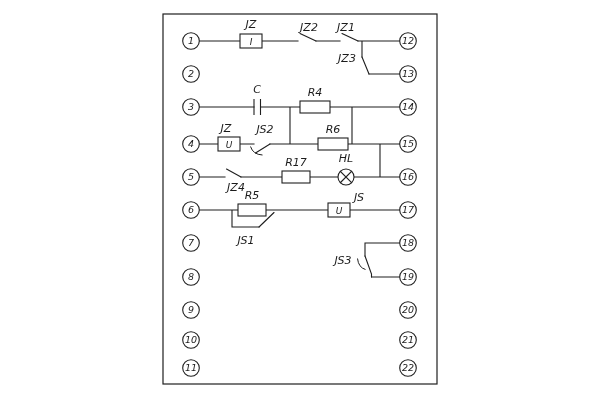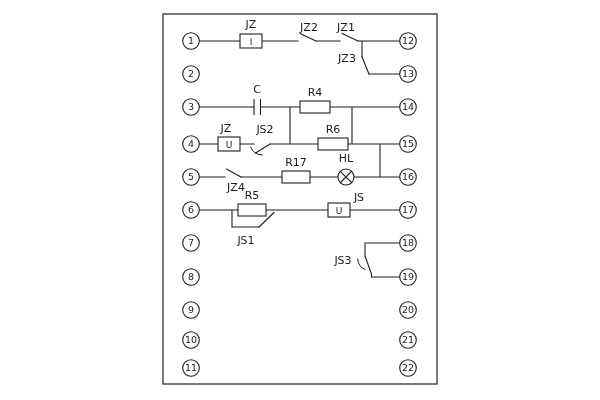--- a/index.html
+++ b/index.html
@@ -1,16 +1,16 @@
 <!DOCTYPE html>
 <html><head>
 <meta charset="utf-8">
 <style>
   html,body{margin:0;padding:0;background:#ffffff;}
-  .stage{width:600px;height:400px;position:relative;overflow:hidden;}
+  .stage{width:600px;height:400px;position:relative;overflow:hidden;font-style:italic;}
   svg{display:block;}
   text{font-family:"DejaVu Sans",sans-serif;stroke:none;fill:#1c1c1c;}
   .lbl{font-size:11px;text-anchor:middle;}
   .sym{font-size:9px;text-anchor:middle;}
   .tnum{font-size:9.5px;text-anchor:middle;}
   .frame{fill:none;stroke-width:1.2;}
   .wire{fill:none;stroke-width:1.1;stroke-linecap:square;}
   .blade{fill:none;stroke-width:1.1;stroke-linecap:round;}
   .hook{fill:none;stroke-width:1;}
   .comp{fill:#ffffff;stroke-width:1.1;}

